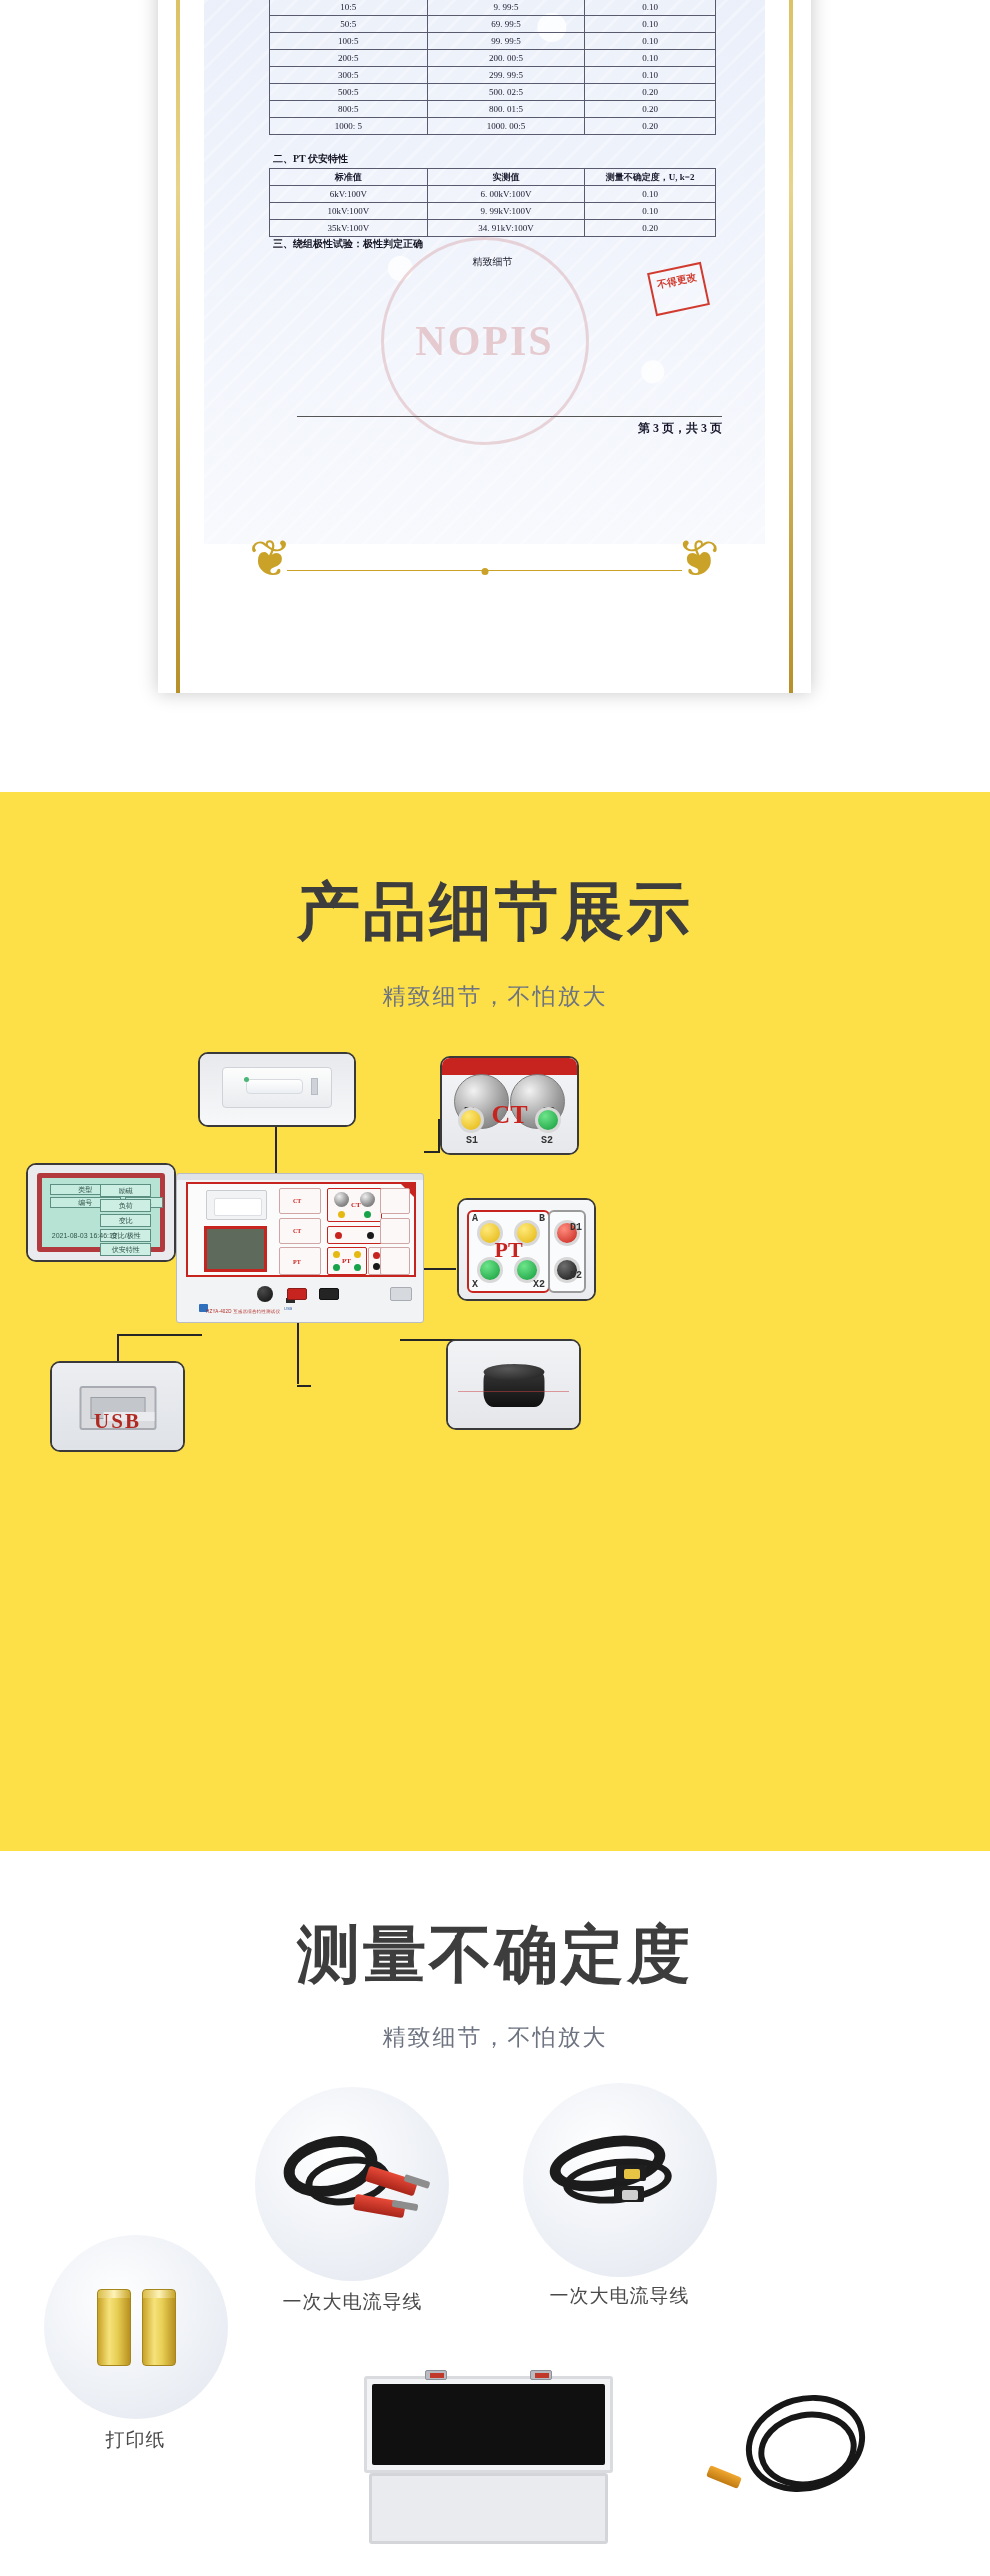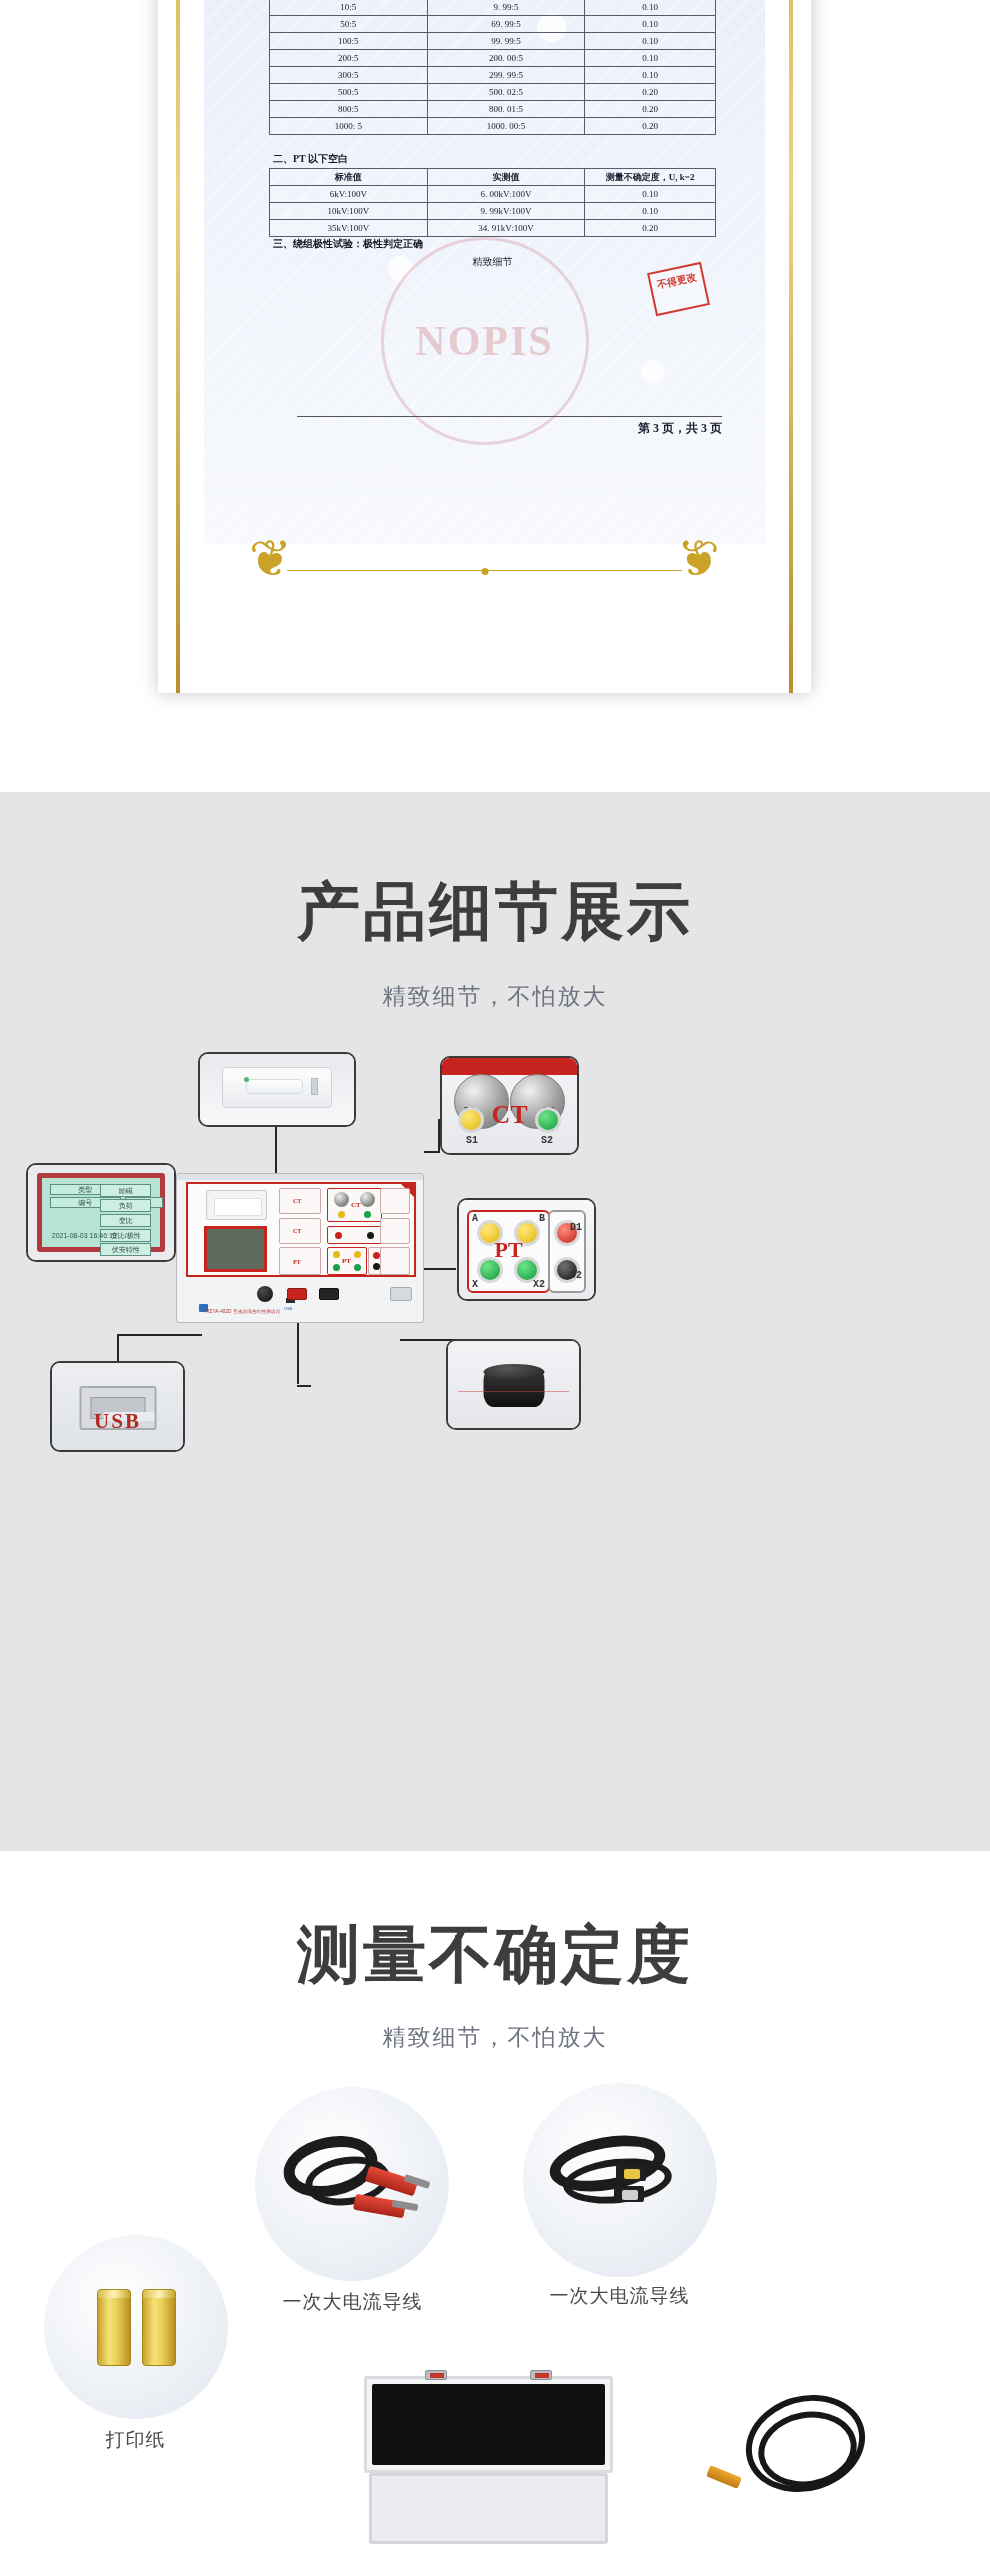--- a/index.html
+++ b/index.html
@@ -111,21 +111,21 @@
     width:7px; height:7px; background:#c9a227; border-radius:50%;
   }
   .flourish { position: absolute; color:#c9a227; font-size: 51px; line-height: 1;
               font-family:"Liberation Serif", serif; }
   .flourish.bl { left: 91px; top: 851px; }
   .flourish.br { right: 91px; top: 851px; transform: scaleX(-1); }
 
   
   .detail-section {
     width: 990px; height: 1059px;
-    background: #e5e5e5;
+    background: #fde047;
     position: relative; overflow: hidden;
   }
   .big-title {
     text-align: center; color: #3d3d3d;
     font-size: 63px; font-weight: bold; letter-spacing: 3px;
     padding-top: 77px;
   }
   .sub-title {
     text-align: center; color: #6d7380;
     font-size: 23px; letter-spacing: 2px; margin-top: 26px;
@@ -363,21 +363,21 @@
               <td class="c3">0.20</td>
             </tr>
             <tr>
               <td class="c1">1000: 5</td>
               <td class="c2">1000. 00:5</td>
               <td class="c3">0.20</td>
             </tr>
           </tbody>
       </table>
 
-      <div class="sec-title pt">二、PT 以下空白</div>
+      <div class="sec-title pt">二、PT 伏安特性</div>
 
       <table class="pt-table" style="top:485px;">
         <thead>
             <tr id="pt-head">
               <th class="c1">标准值</th>
               <th class="c2">实测值</th>
               <th class="c3">测量不确定度，U, k=2</th>
             </tr>
           </thead>
         <tbody id="pt-rows">

